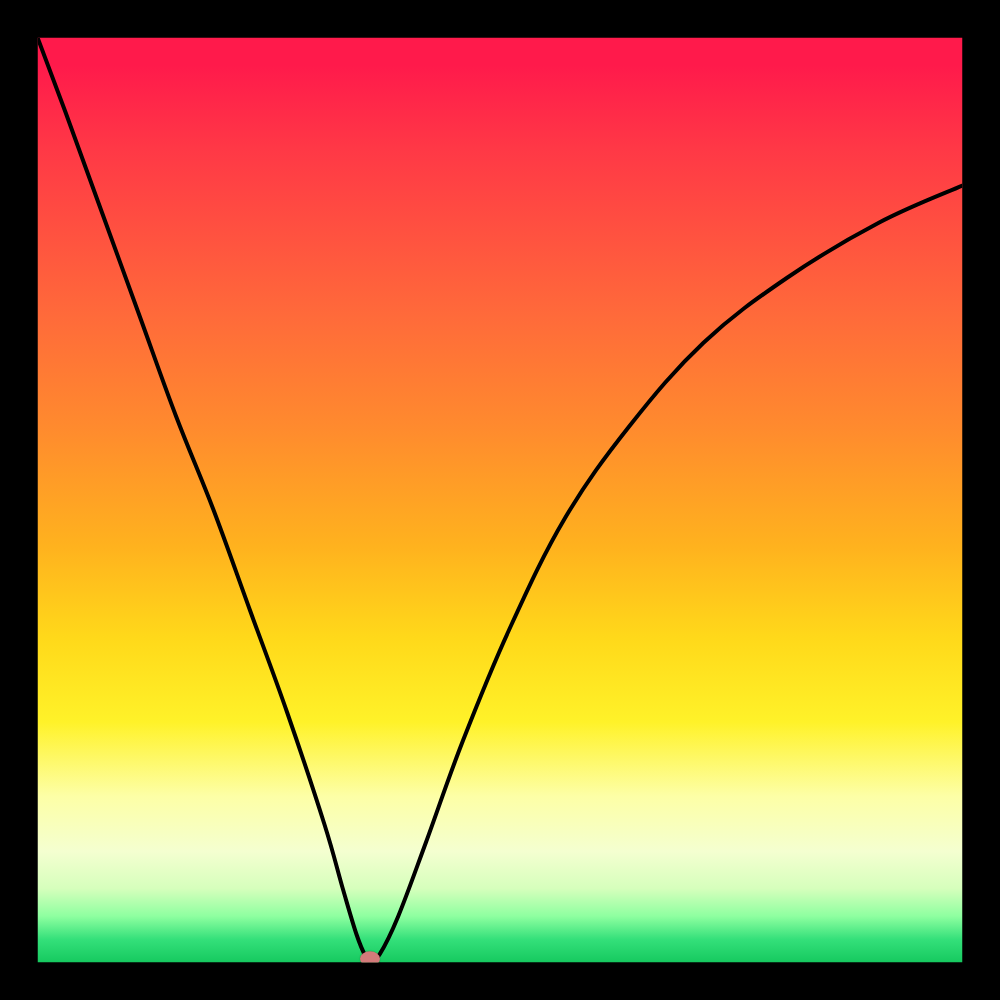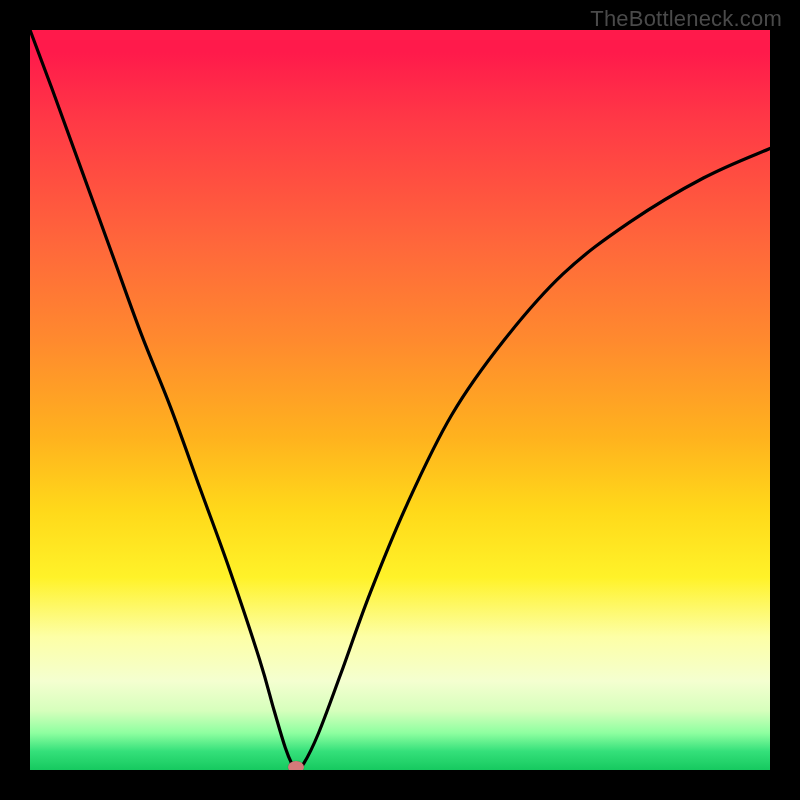--- a/index.html
+++ b/index.html
@@ -61,21 +61,20 @@
     border-radius: 50% / 50%;
     background: #d37a7a;
     box-shadow: 0 0 1px rgba(0,0,0,0.4);
     z-index: 5;
   }
 </style>
 </head>
 <body>
 <div class="frame">
 
-  <div class="watermark">TheBottleneck.com</div>
 
   <div class="plot">
     <div class="gradient"></div>
     <svg class="curve" viewBox="0 0 740 740" preserveAspectRatio="none">
       <path id="curve-path" fill="none" stroke="#000" stroke-width="3.2" stroke-linejoin="round" stroke-linecap="round" d="M 0.00 0.00 C 4.00 10.66, 12.88 33.89, 22.20 59.20 C 31.52 84.51, 41.14 111.30, 51.80 140.60 C 62.46 169.90, 70.74 192.70, 81.40 222.00 C 92.06 251.30, 100.34 275.43, 111.00 303.40 C 121.66 331.37, 129.94 349.43, 140.60 377.40 C 151.26 405.37, 159.54 429.50, 170.20 458.80 C 180.86 488.10, 189.14 509.56, 199.80 540.20 C 210.46 570.84, 221.41 603.69, 229.40 629.00 C 237.39 654.31, 239.54 664.82, 244.20 680.80 C 248.86 696.78, 251.97 707.94, 255.30 717.80 C 258.63 727.66, 260.70 731.83, 262.70 735.56 C 264.70 739.29, 264.40 738.92, 266.40 738.52 C 268.40 738.12, 269.80 739.73, 273.80 733.34 C 277.80 726.95, 281.94 719.12, 288.60 703.00 C 295.26 686.88, 301.48 669.11, 310.80 643.80 C 320.12 618.49, 328.41 593.04, 340.40 562.40 C 352.39 531.76, 362.75 505.57, 377.40 473.60 C 392.05 441.63, 404.48 414.10, 421.80 384.80 C 439.12 355.50, 453.62 336.11, 473.60 310.80 C 493.58 285.49, 510.16 265.51, 532.80 244.20 C 555.44 222.89, 574.09 209.72, 599.40 192.40 C 624.71 175.08, 648.09 161.32, 673.40 148.00 C 698.71 134.68, 728.01 123.73, 740.00 118.40"></path>
     </svg>
     <div class="dot" id="opt-dot" style="left: 258.4px; top: 731.04px;"></div>
   </div>
 
 </div>

